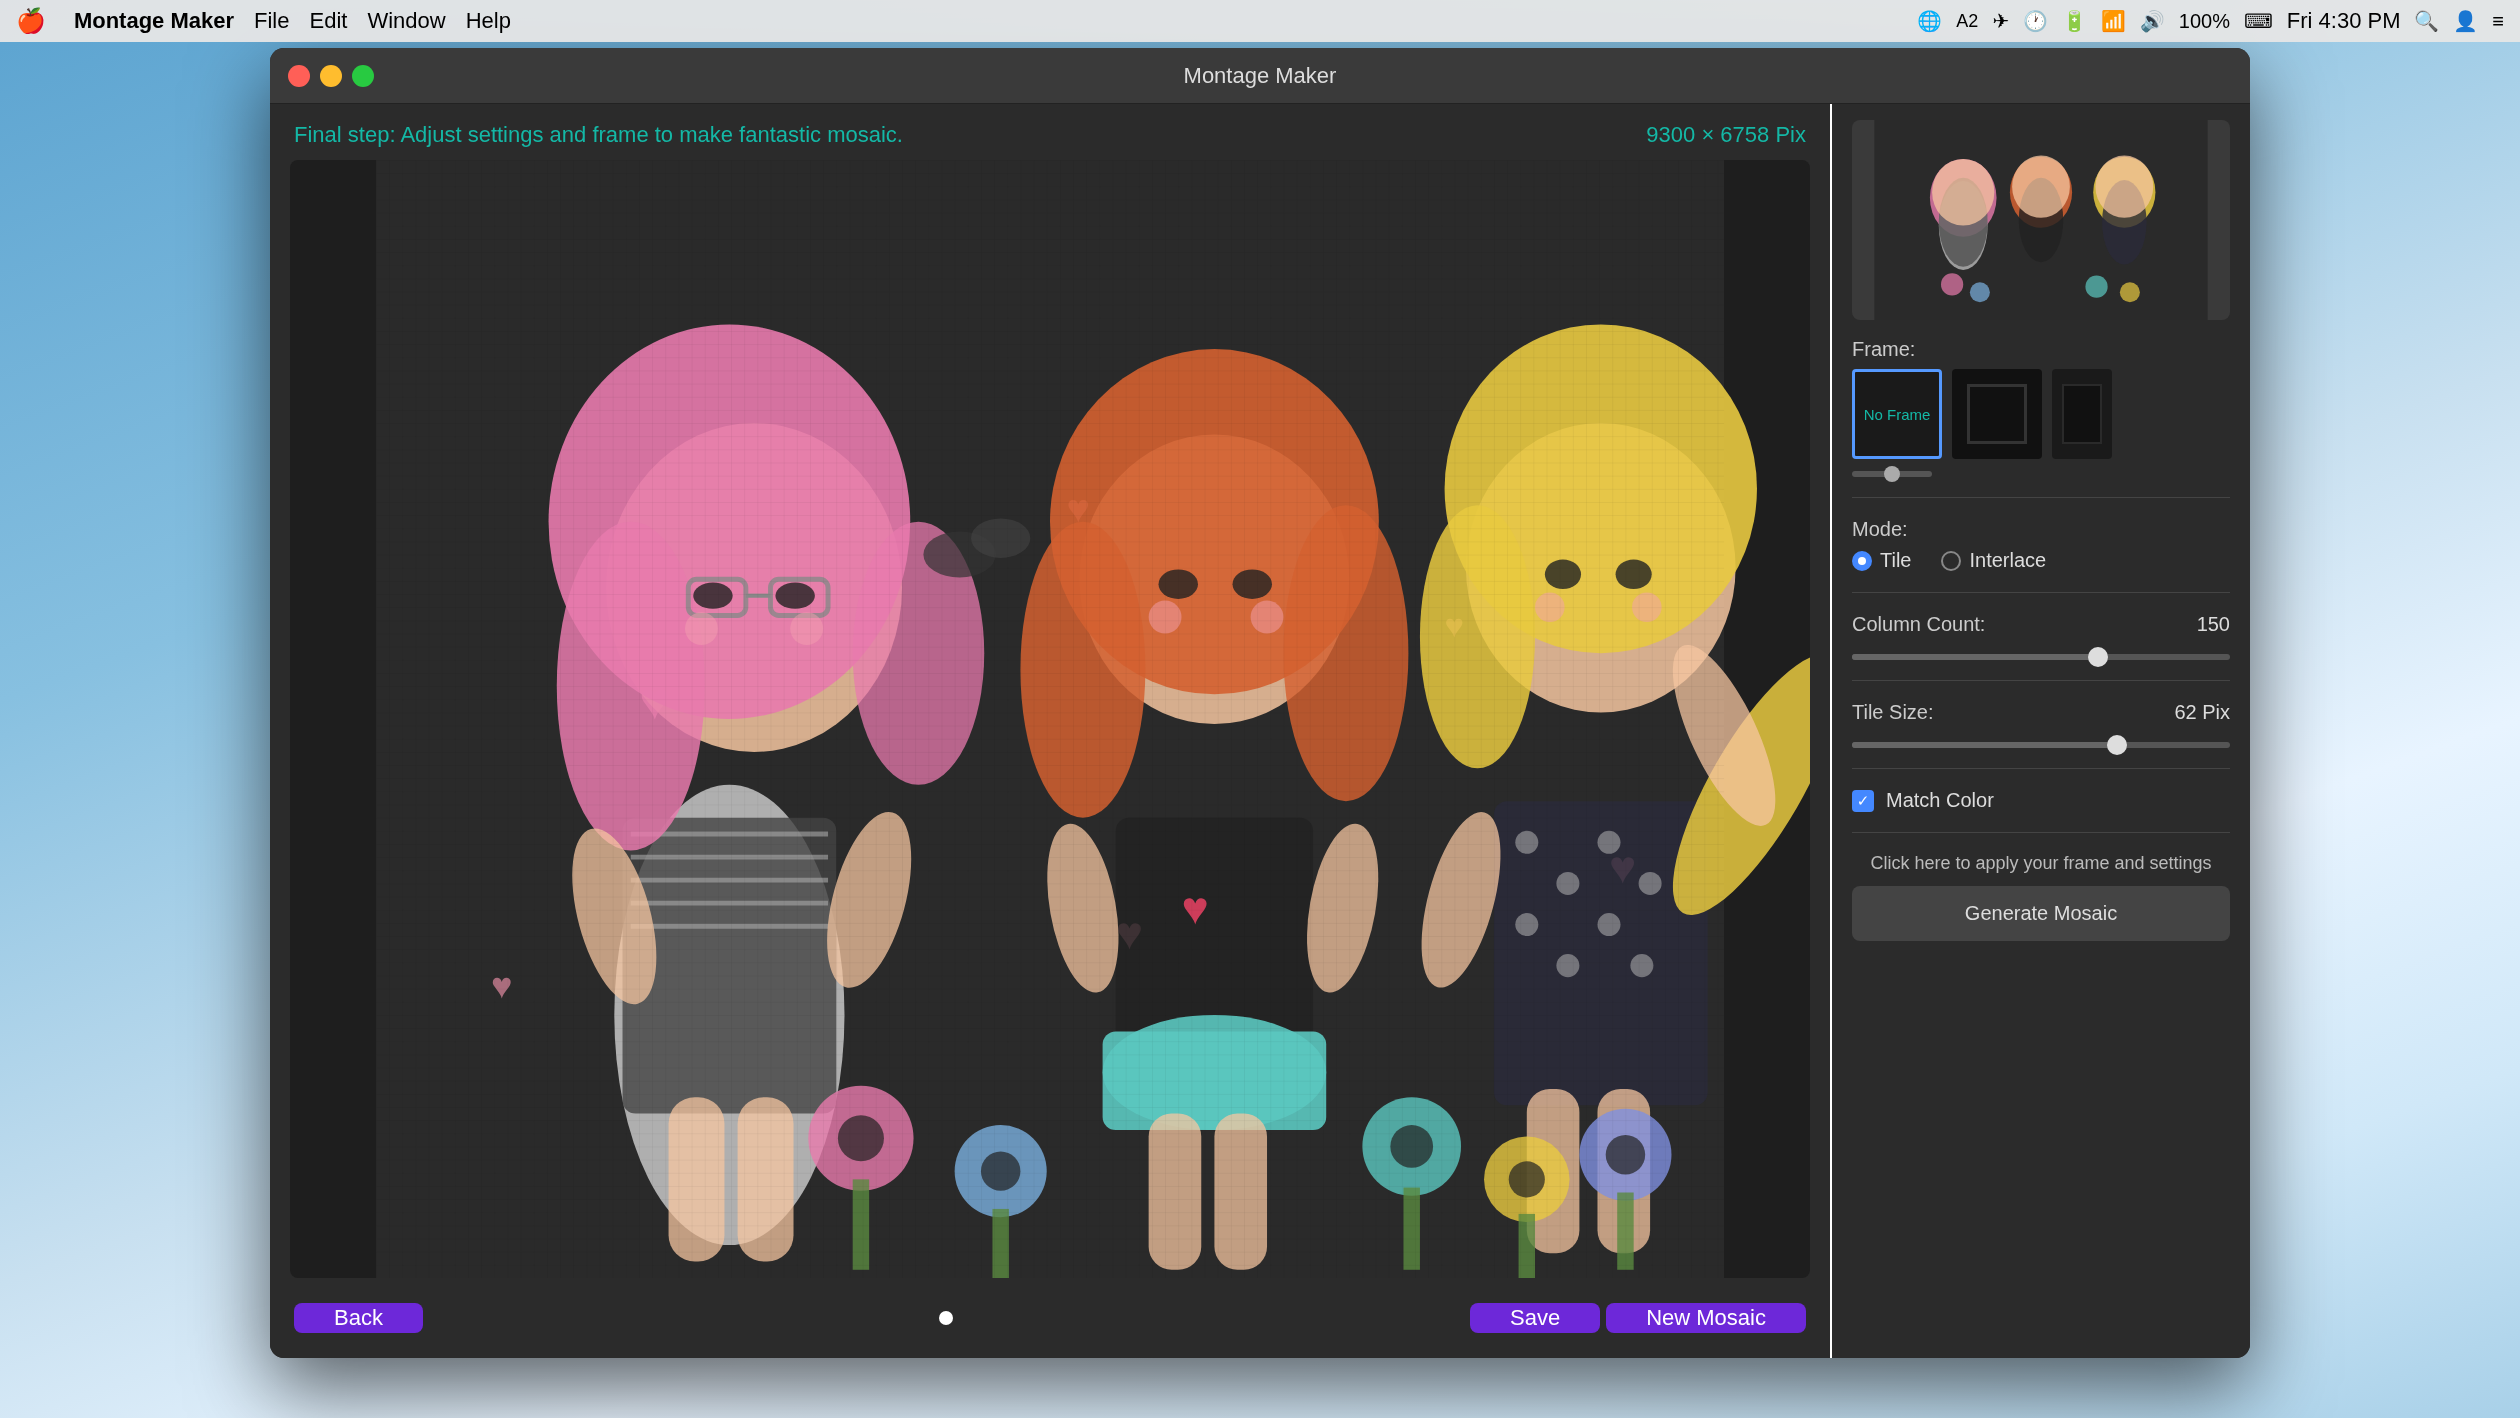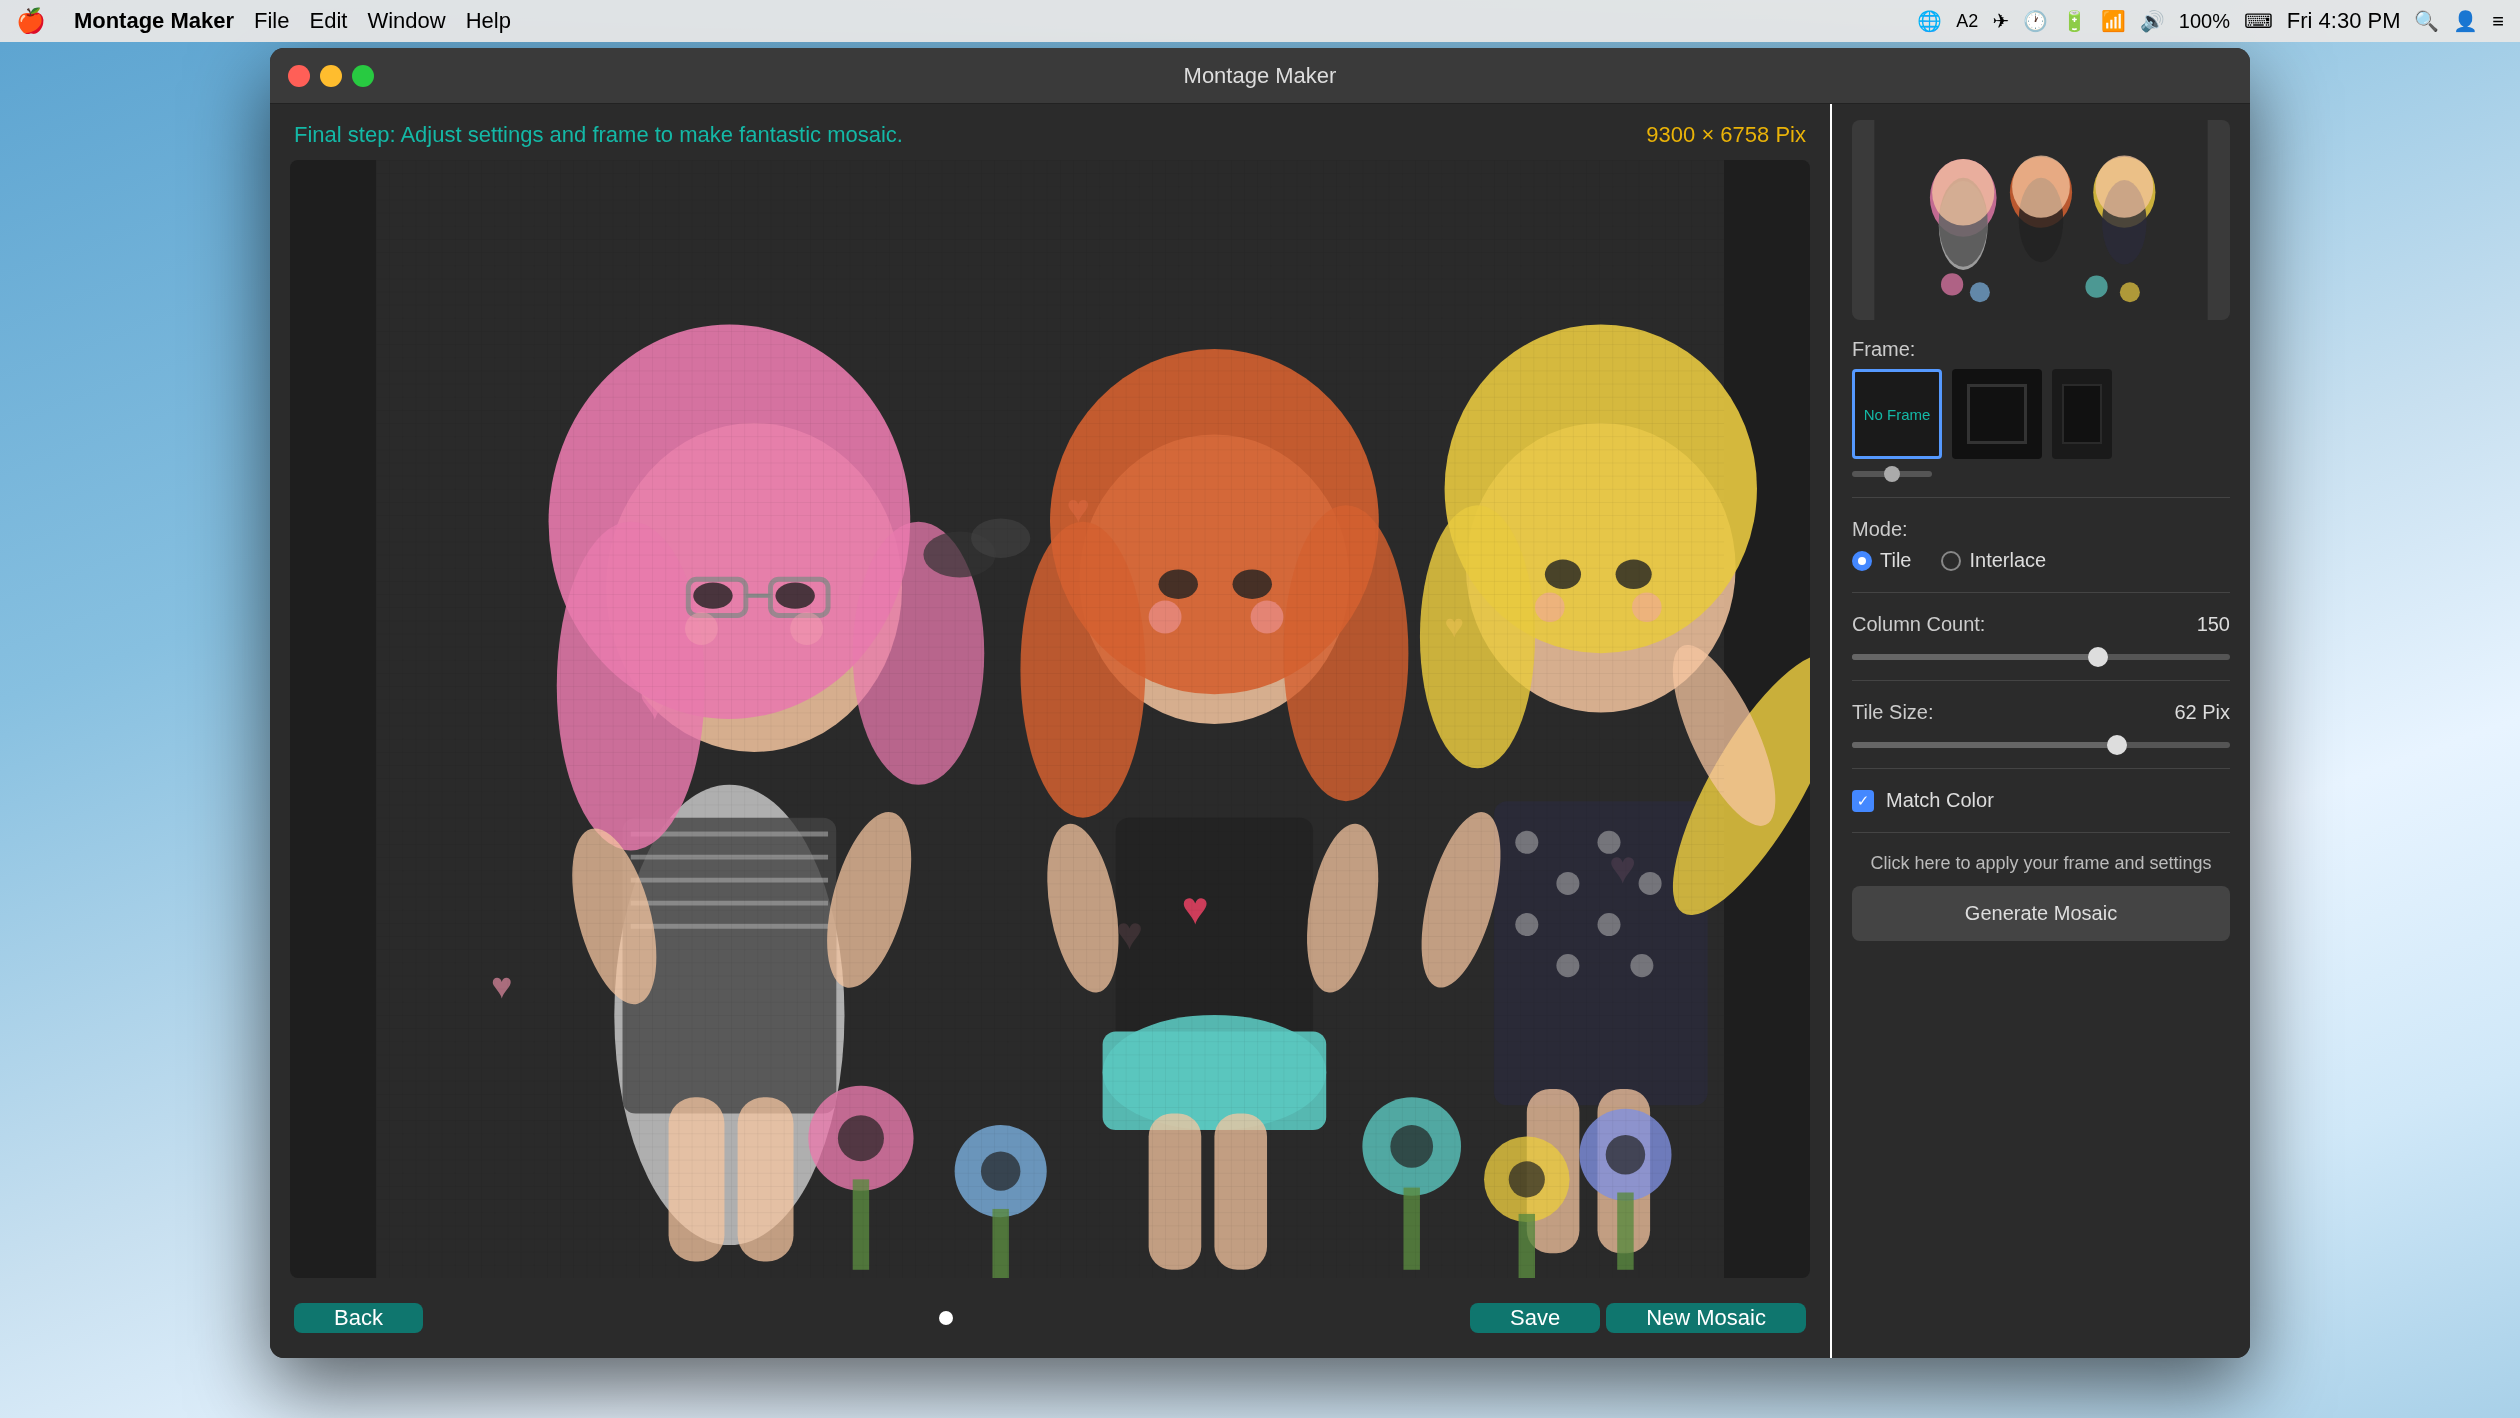--- a/index.html
+++ b/index.html
@@ -99,21 +99,21 @@
       padding: 18px 24px 12px;
       display: flex;
       justify-content: space-between;
       align-items: center;
     }
     .instructions-text {
       color: #14b8a6;
       font-size: 22px;
     }
     .dimensions-text {
-      color: #eab308;
+      color: #14b8a6;
       font-size: 22px;
     }
 
     
     .mosaic-canvas {
       flex: 1;
       margin: 0 20px;
       background: #1e1e1e;
       border-radius: 8px;
       overflow: hidden;
@@ -127,21 +127,21 @@
       align-items: center;
       justify-content: space-between;
       padding: 0 24px;
     }
     .btn-back, .btn-save, .btn-new-mosaic {
       padding: 2px 40px;
       border-radius: 8px;
       font-size: 22px;
       cursor: pointer;
       border: none;
-      background: #0f766e;
+      background: #6d28d9;
       color: #fff;
     }
     .dot-indicator {
       width: 14px; height: 14px;
       background: #fff;
       border-radius: 50%;
     }
     .bottom-right-btns {
       display: flex;
       gap: 6px;

